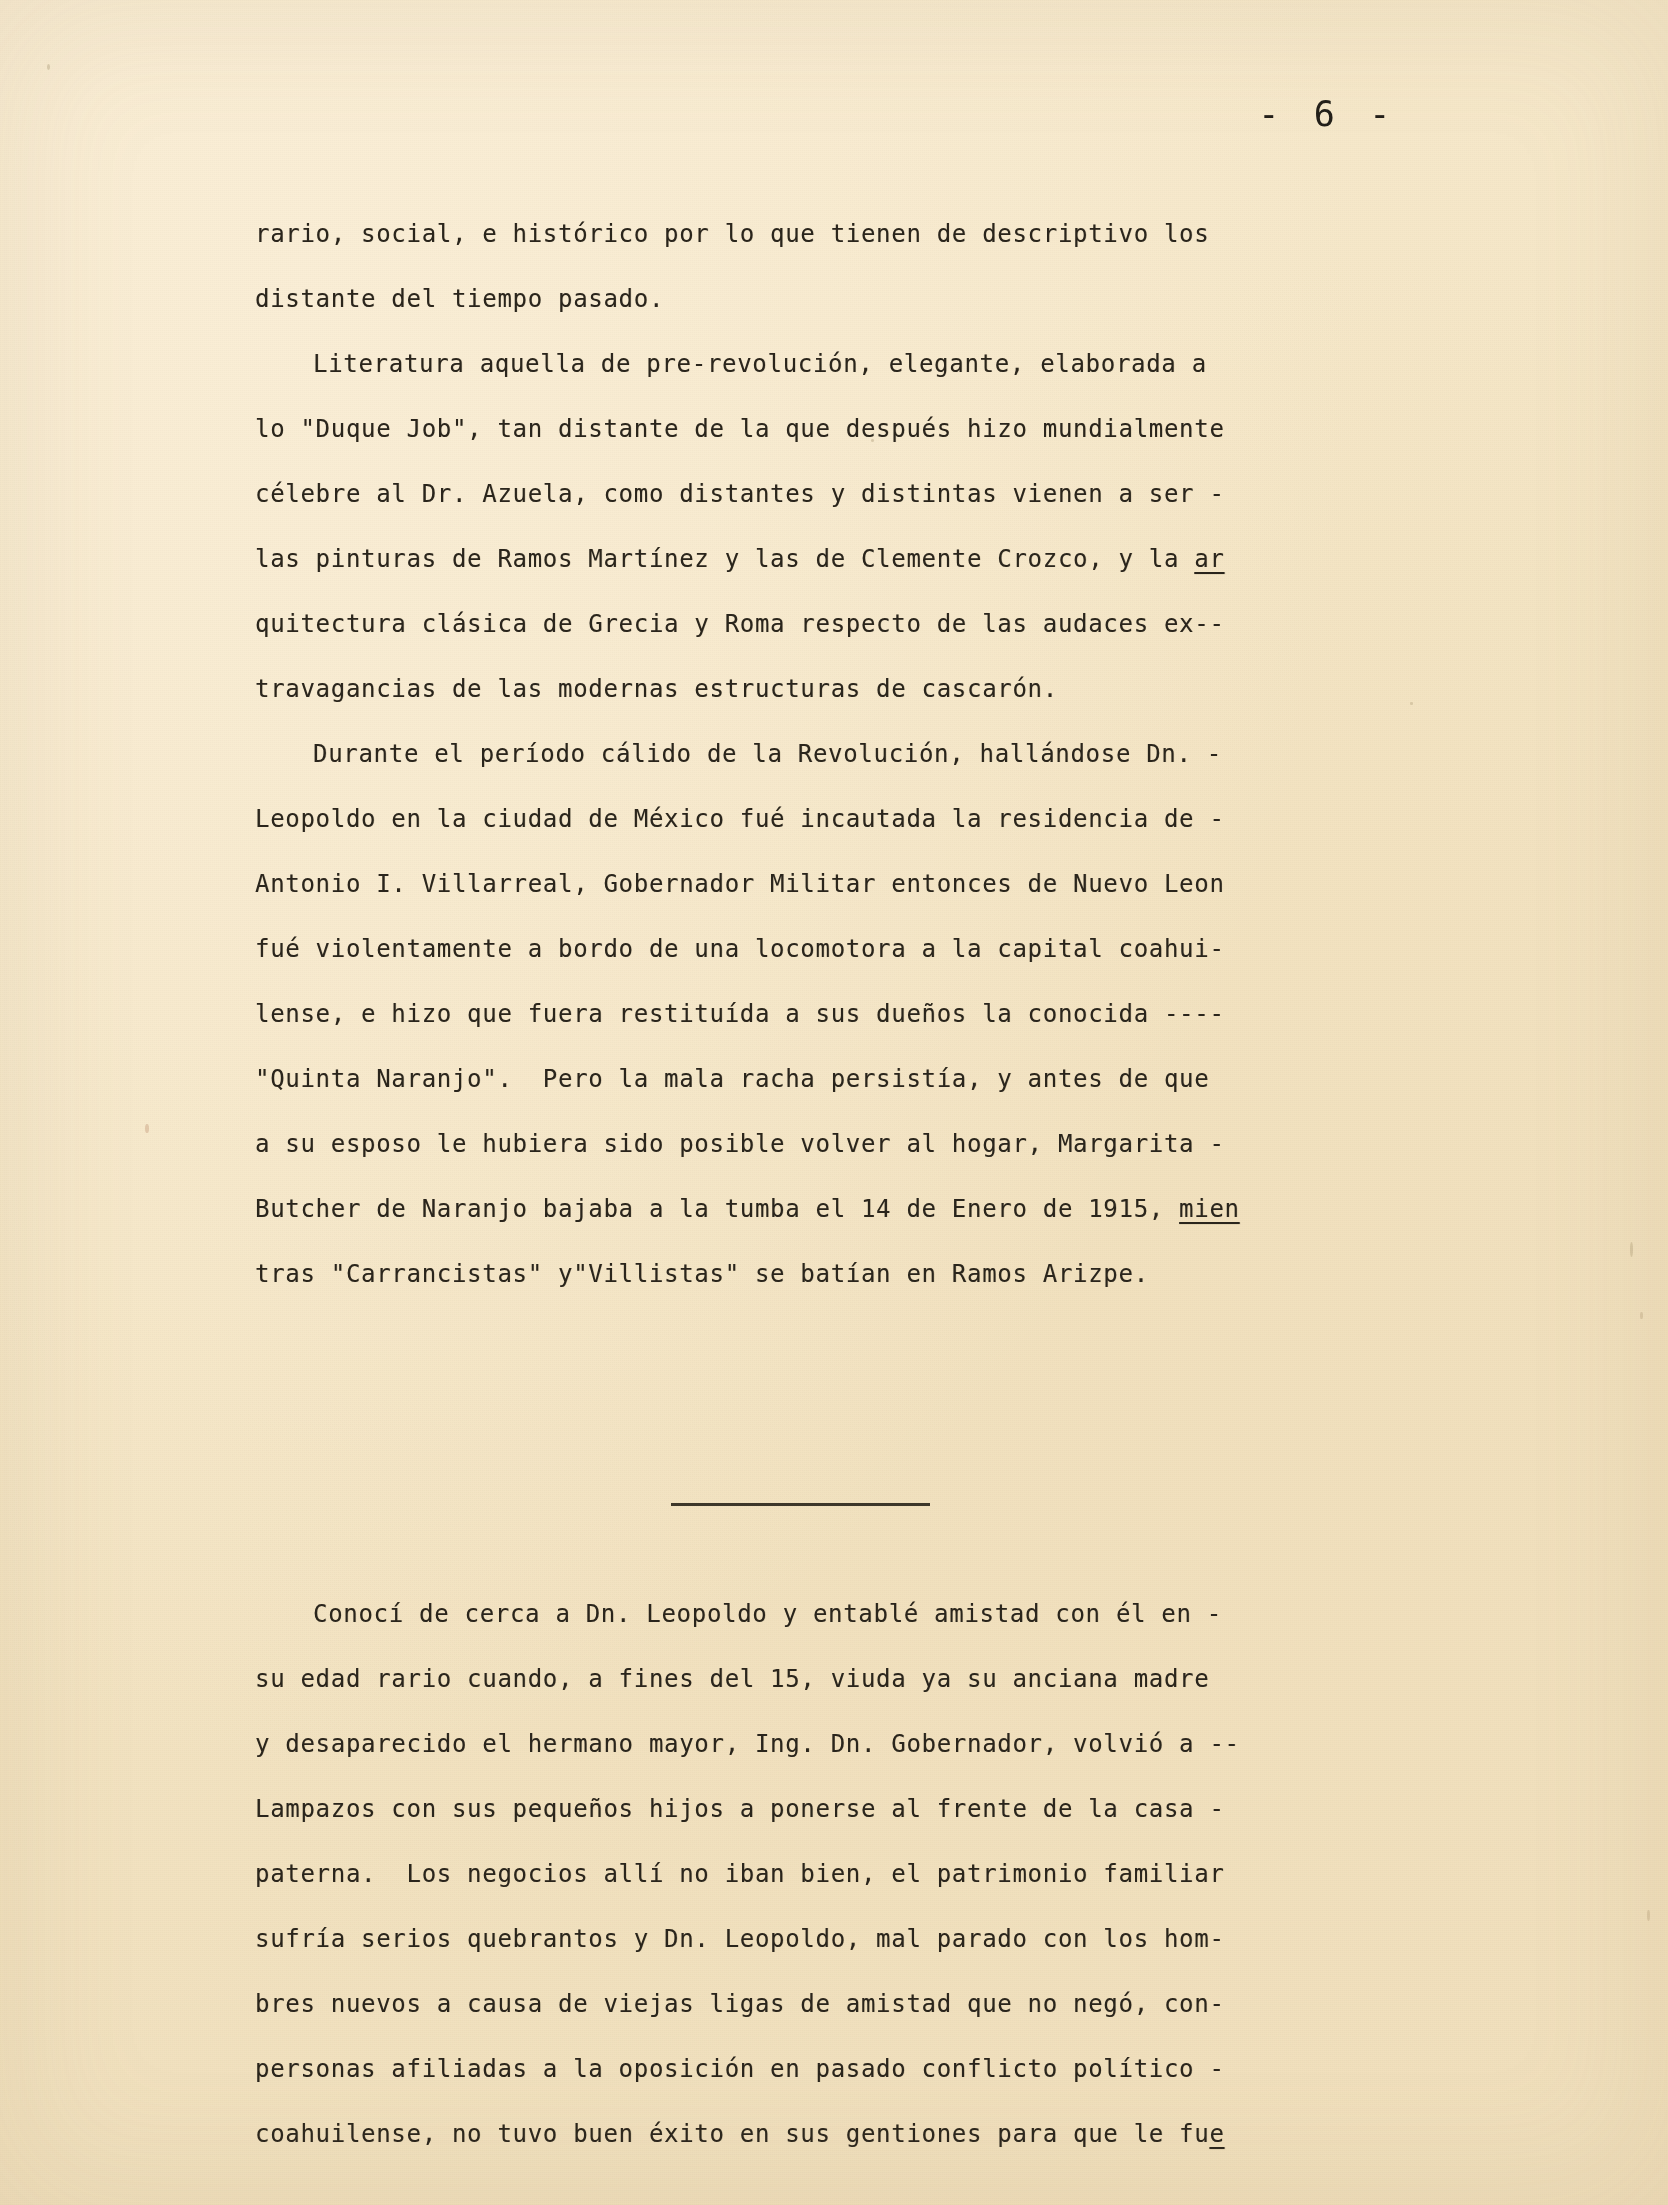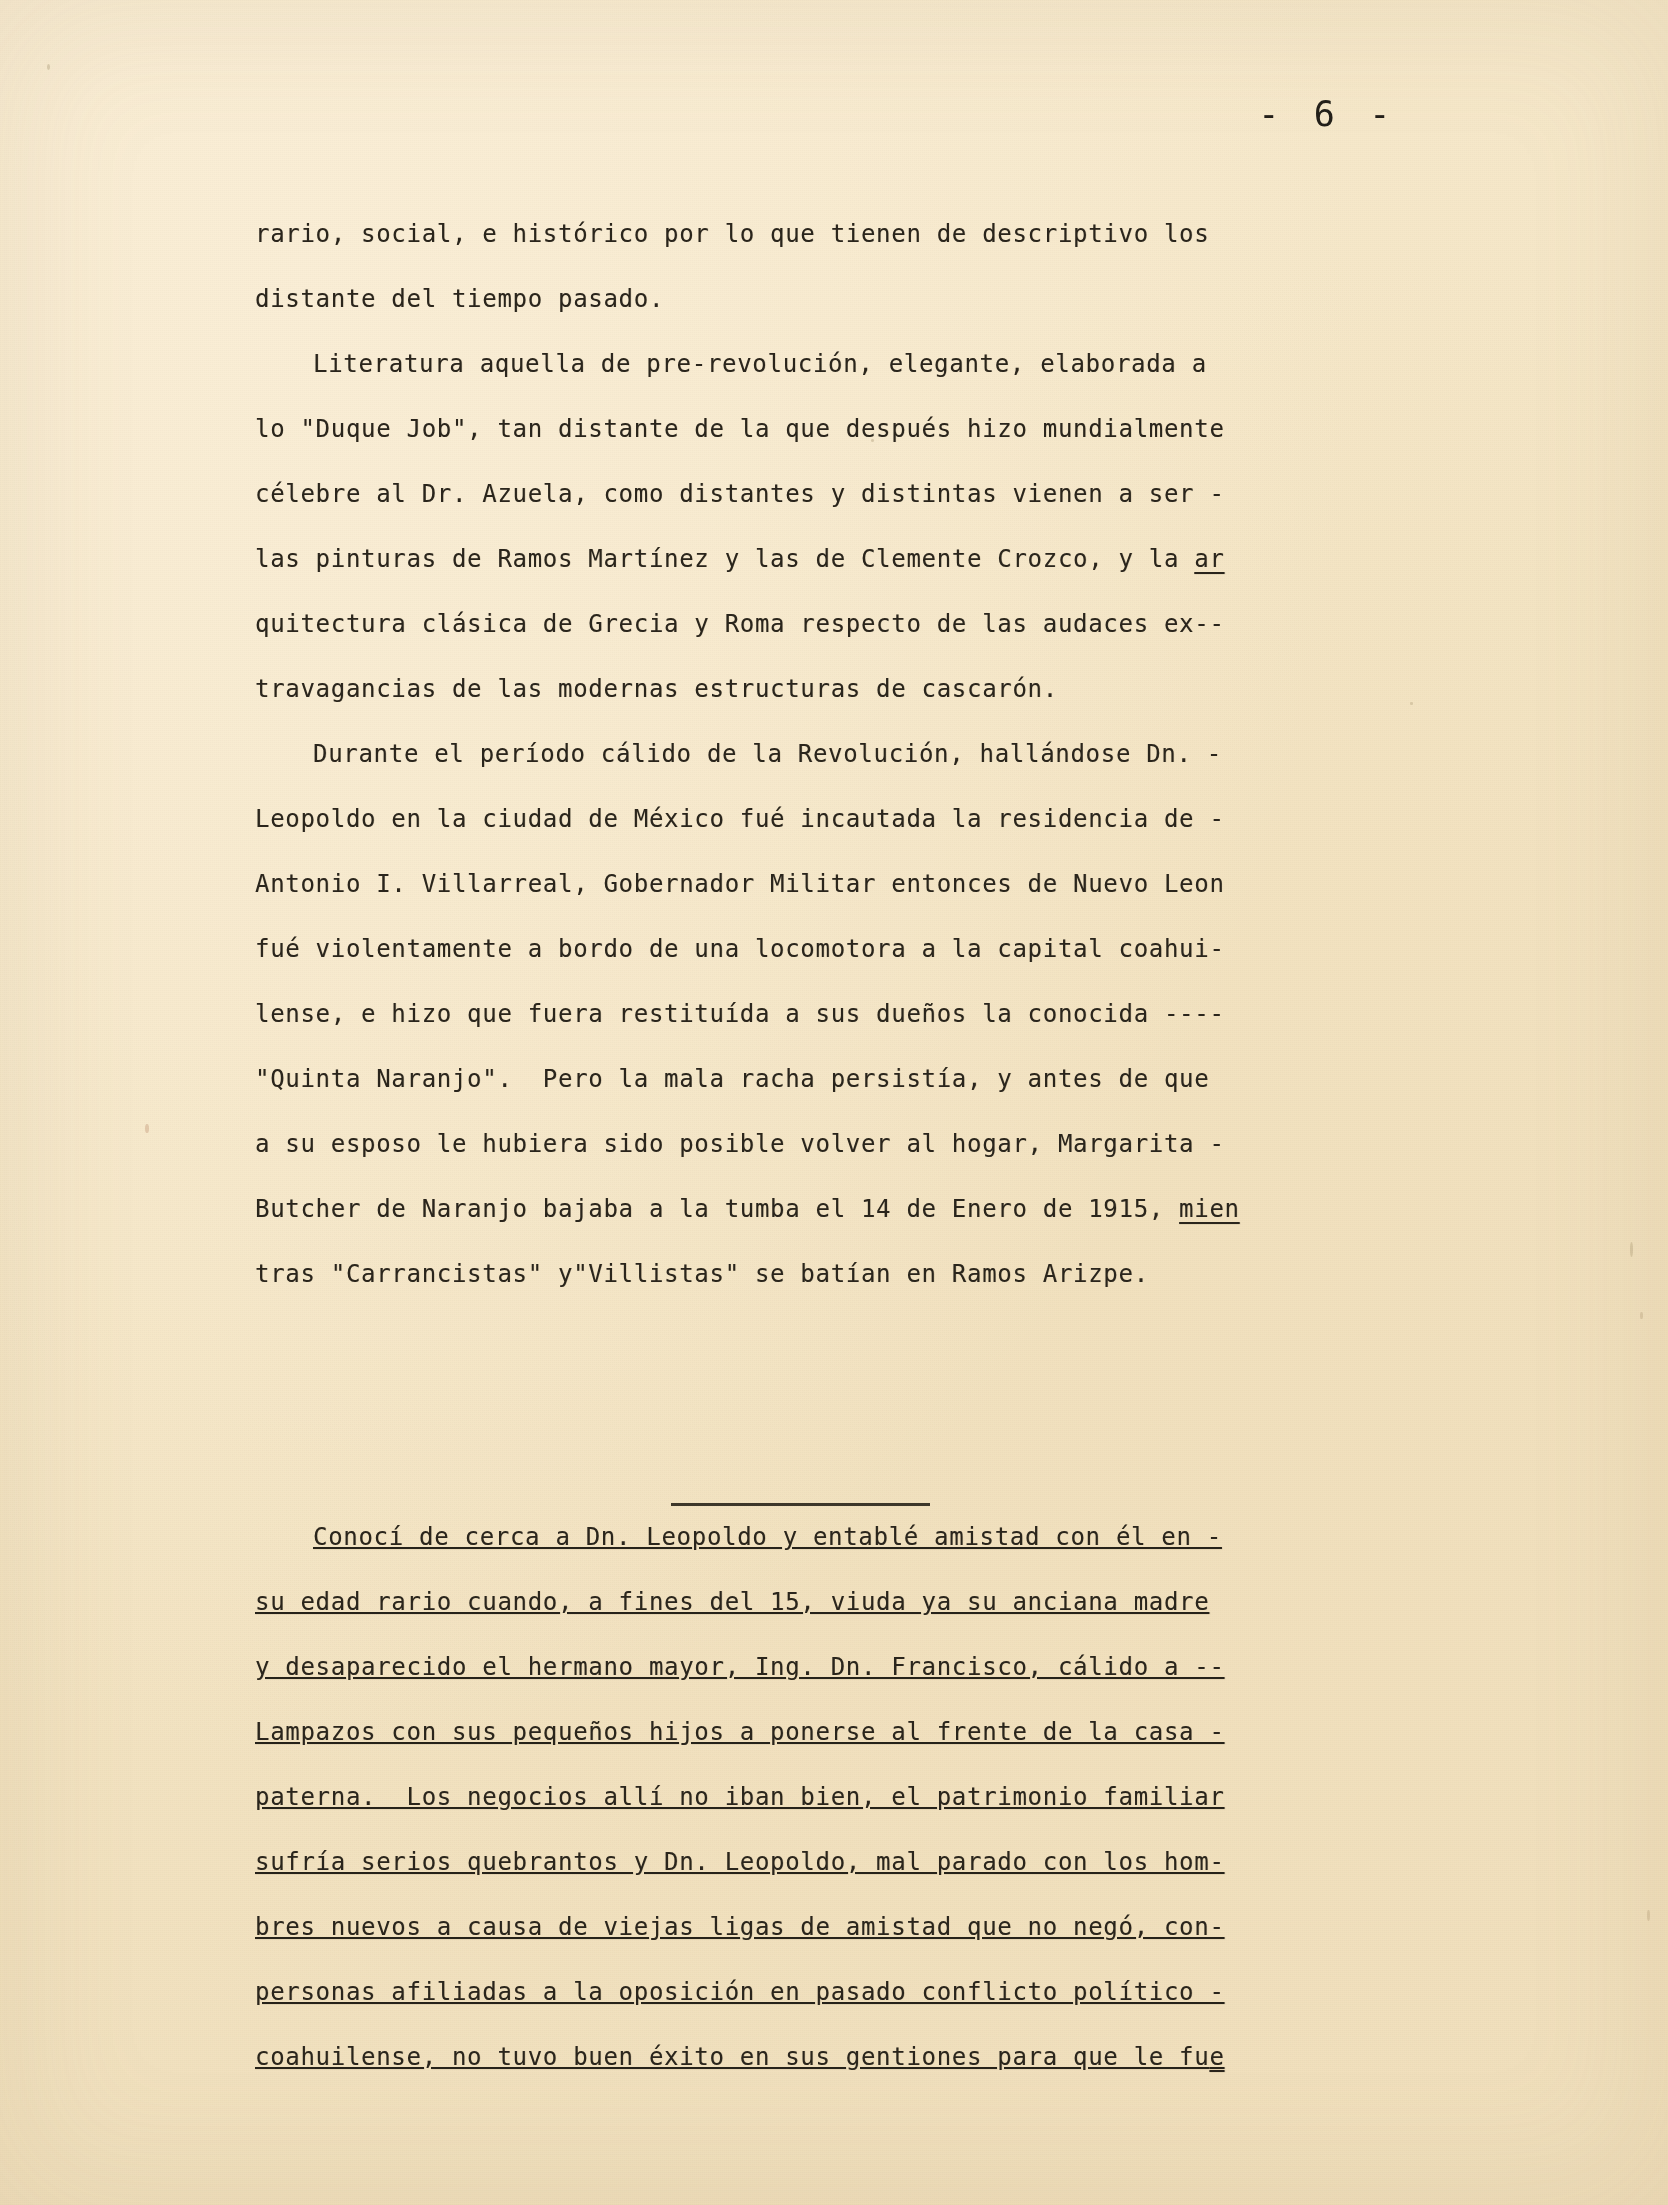--- a/index.html
+++ b/index.html
@@ -100,23 +100,22 @@
     top: 4px;
     width: 259px;
     height: 3.4px;
     background: #2e281d;
     opacity: 0.92;
   }
 
   .body-text-2 {
     position: absolute;
     left: 255px;
-    top: 1505px;
+    top: 1582px;
     width: 1316px;
-    text-decoration: underline;
   }
 
   
   .speck {
     position: absolute;
     background: rgba(120,96,58,0.45);
     border-radius: 50%;
     pointer-events: none;
   }
 </style>
@@ -159,21 +158,21 @@
   </div>
 
   <div class="separator-wrap">
     <div class="separator"></div>
   </div>
 
   <div class="body-text-2">
     <div class="para">
       <span class="line indent">Conocí de cerca a Dn. Leopoldo y entablé amistad con él en -</span>
       <span class="line">su edad rario cuando, a fines del 15, viuda ya su anciana madre</span>
-      <span class="line">y desaparecido el hermano mayor, Ing. Dn. Francisco, cálido a --</span>
+      <span class="line">y desaparecido el hermano mayor, Ing. Dn. Gobernador, volvió a --</span>
       <span class="line">Lampazos con sus pequeños hijos a ponerse al frente de la casa -</span>
       <span class="line">paterna.  Los negocios allí no iban bien, el patrimonio familiar</span>
       <span class="line">sufría serios quebrantos y Dn. Leopoldo, mal parado con los hom-</span>
       <span class="line">bres nuevos a causa de viejas ligas de amistad que no negó, con-</span>
       <span class="line">personas afiliadas a la oposición en pasado conflicto político -</span>
       <span class="line"><span>coahuilense, no tuvo buen éxito en sus gentiones para que le fu</span><span class="u">e</span></span>
     </div>
   </div>
 
   <div class="speck" style="left:47px; top:64px; width:3.4px; height:6px; opacity:.5;"></div>

